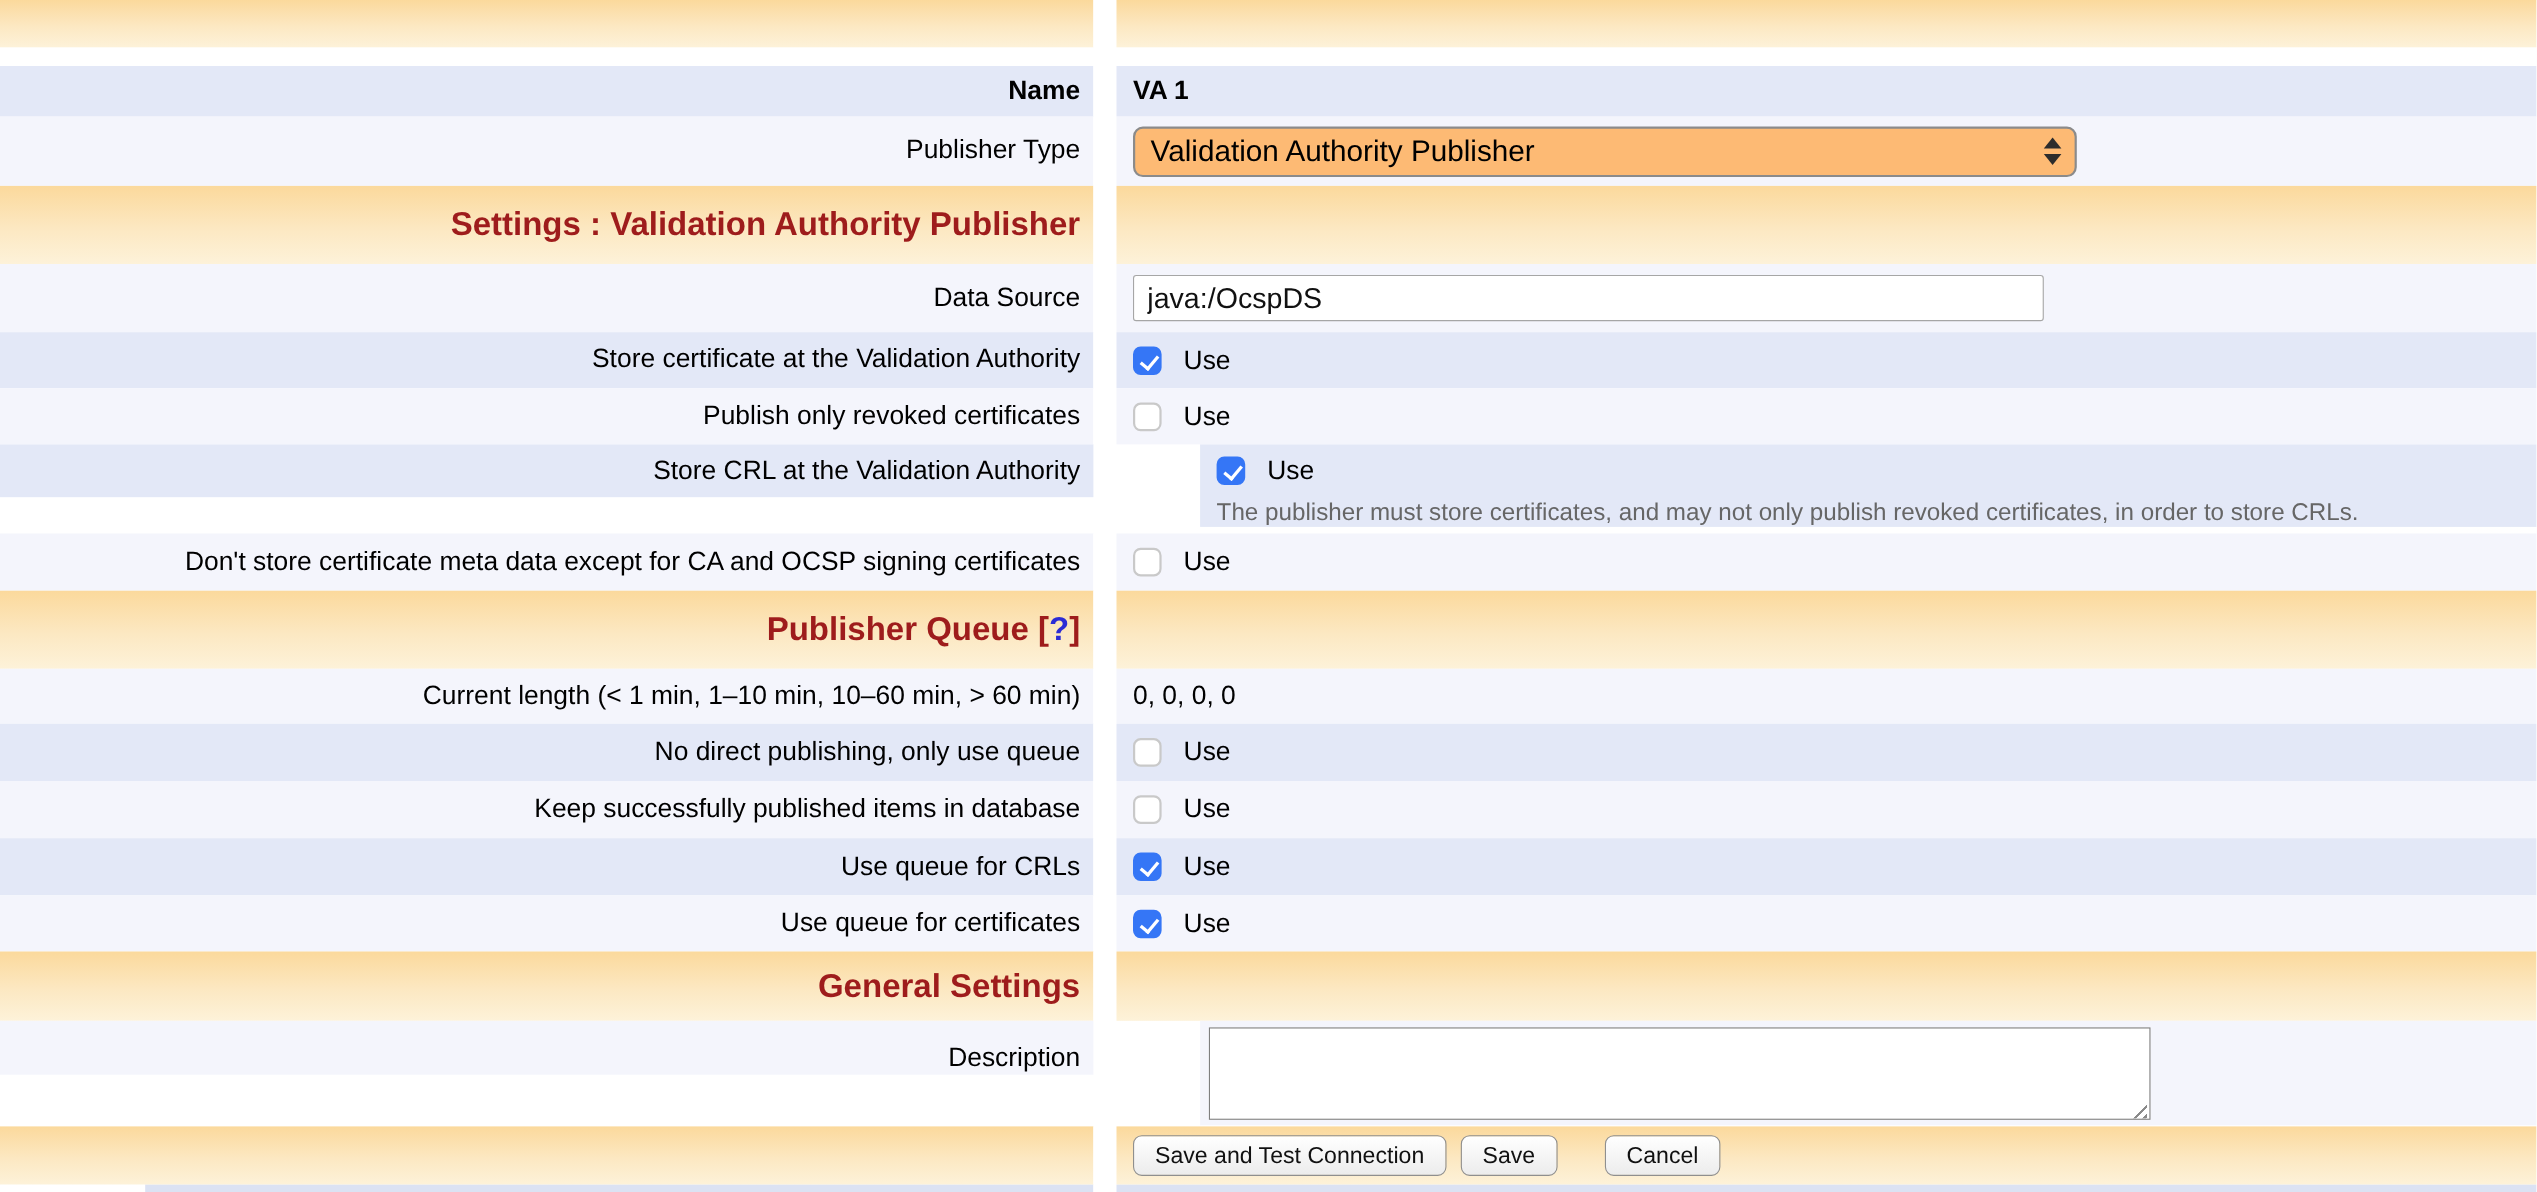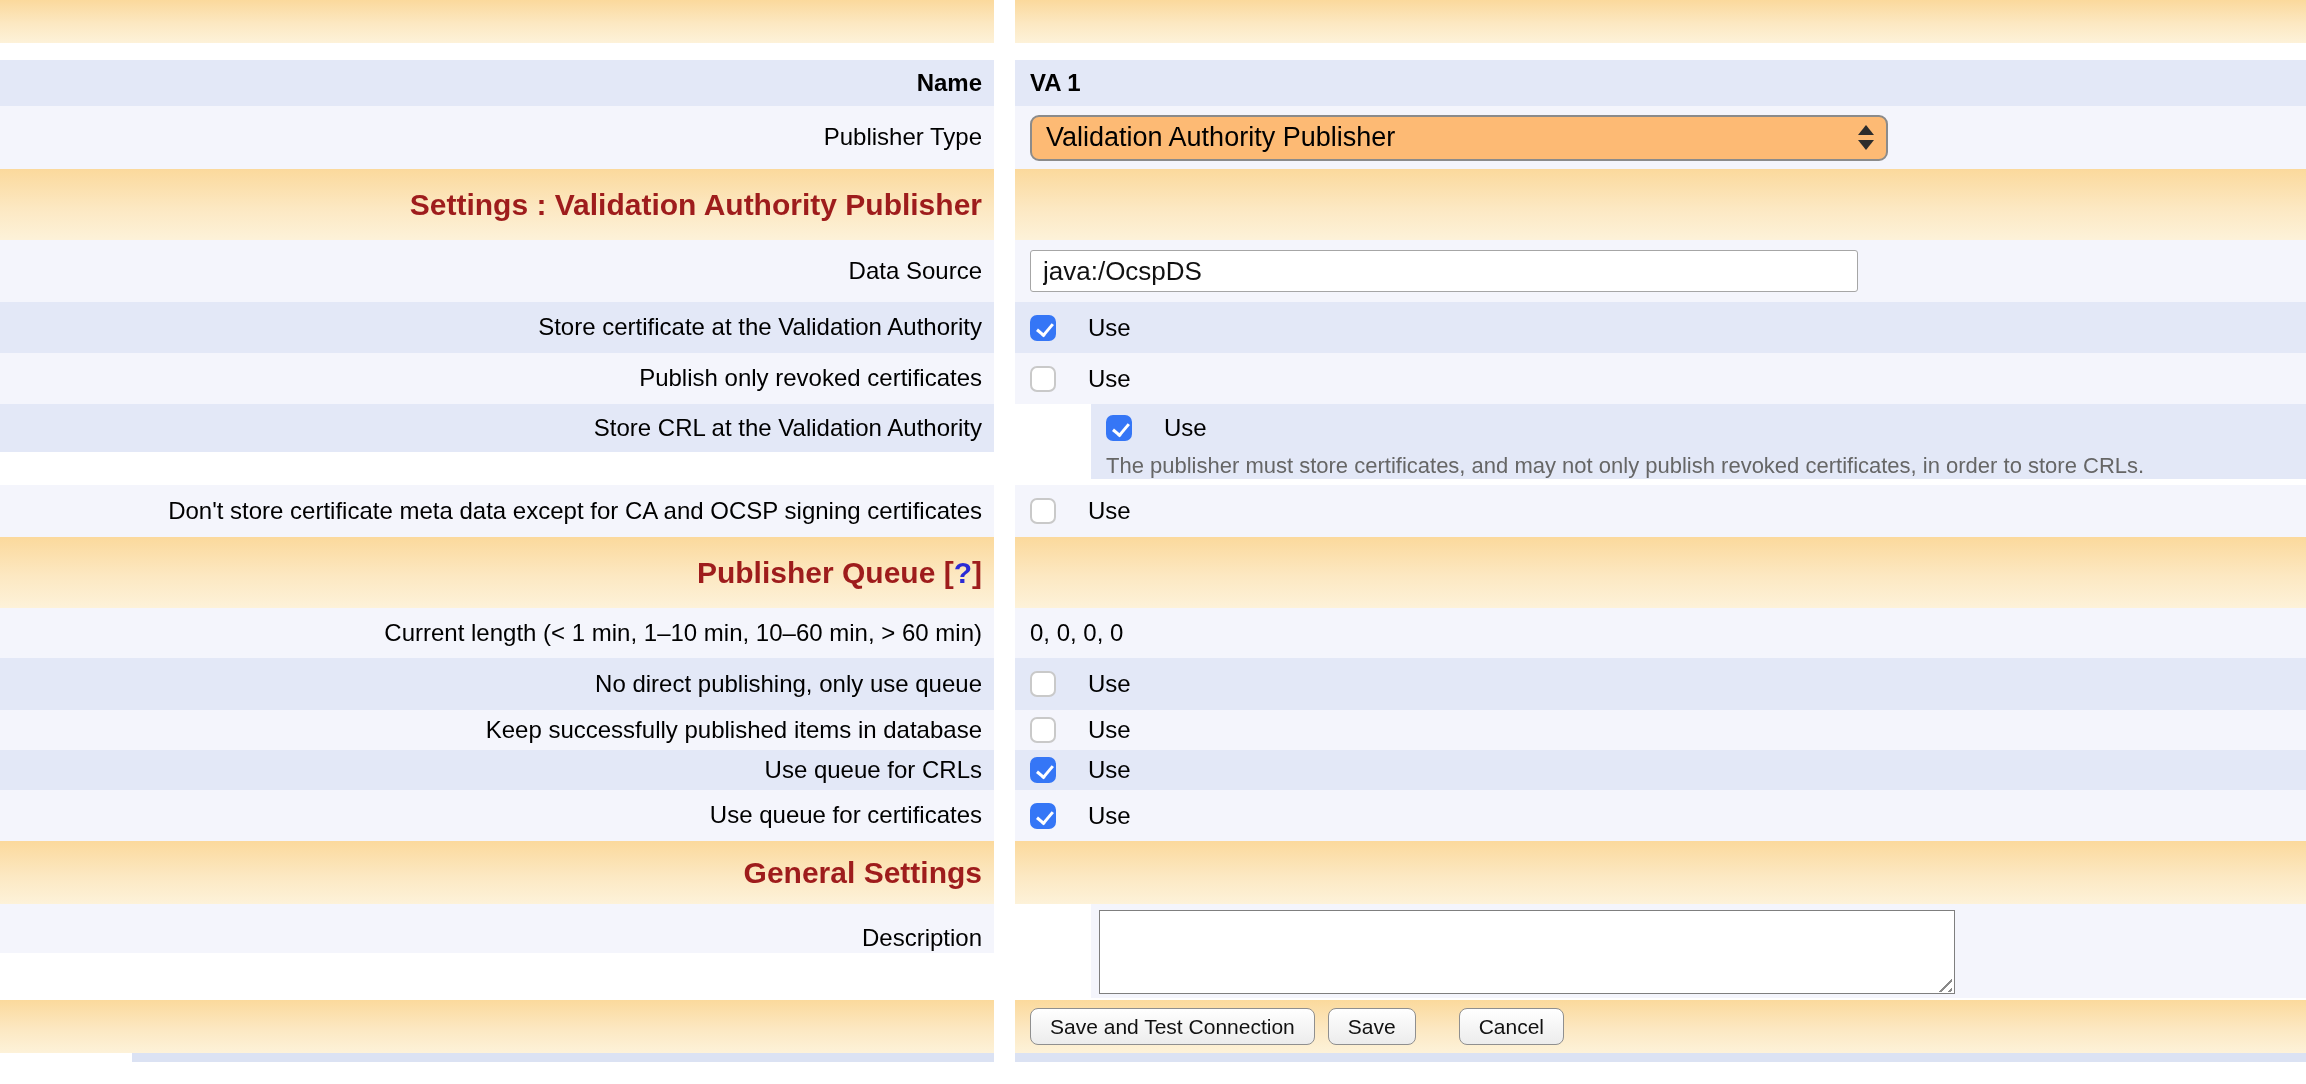--- a/index.html
+++ b/index.html
@@ -53,21 +53,21 @@
   
   .checkbox{
     width:26px;height:26px;border-radius:7px;border:2px solid #c9c9c9;
     background:#fff;box-sizing:border-box;position:relative;flex:none;cursor:pointer;
   }
   .checkbox.checked{background:#3576f6;border-color:#3576f6;}
   .checkbox.checked::after{
     content:"";position:absolute;left:8px;top:3px;width:7px;height:13px;
     border-right:3px solid #fff;border-bottom:3px solid #fff;transform:rotate(40deg);
   }
-  .use-label{font-size:24px;margin-left:32px;}
+  .use-label{font-size:24px;margin-left:20px;}
 
   .checkline{display:flex;align-items:center;height:48px;}
   .help-text{font-size:22px;color:#666;margin-top:1px;}
 
   
   .ta-wrap{position:relative;margin-top:6px;}
   .textarea{
     width:856px;height:84px;box-sizing:border-box;resize:none;
     border:1px solid #7f7f7f;background:#fff;outline:none;
     font-family:"Liberation Sans", sans-serif;font-size:26px;padding:6px 10px;
@@ -229,32 +229,32 @@
     <div class="cell-l">
       <span class="label">No direct publishing, only use queue</span>
     </div>
     <div class="colgap"></div>
     <div class="cell-r">
       <span class="checkbox"></span>
       <span class="use-label">Use</span>
     </div>
   </div>
 
-  <div class="row light" style="height:40px">
+  <div class="row light" style="height:52px">
     <div class="cell-l">
       <span class="label">Keep successfully published items in database</span>
     </div>
     <div class="colgap"></div>
     <div class="cell-r">
       <span class="checkbox"></span>
       <span class="use-label">Use</span>
     </div>
   </div>
 
-  <div class="row blue" style="height:40px">
+  <div class="row blue" style="height:52px">
     <div class="cell-l">
       <span class="label">Use queue for CRLs</span>
     </div>
     <div class="colgap"></div>
     <div class="cell-r">
       <span class="checkbox checked"></span>
       <span class="use-label">Use</span>
     </div>
   </div>
 

